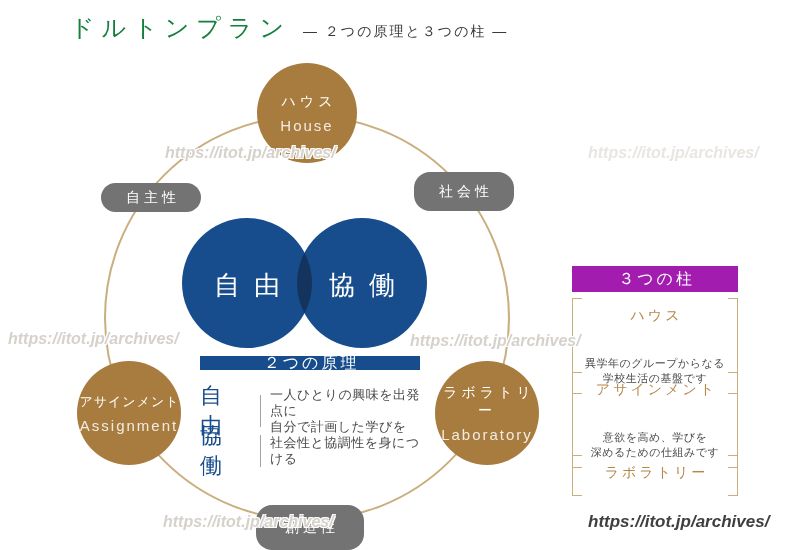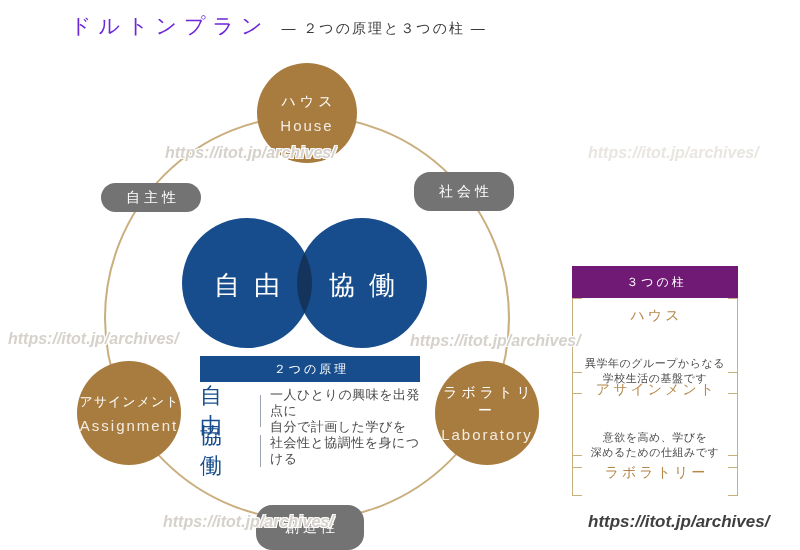--- a/index.html
+++ b/index.html
@@ -5,21 +5,21 @@
   * { margin:0; padding:0; box-sizing:border-box; }
   html,body { background:#ffffff; }
   body { font-family:"Liberation Sans","DejaVu Sans",sans-serif; }
   .canvas {
     position:relative; width:800px; height:550px; background:#ffffff;
     overflow:hidden; margin:0 auto;
   }
 
   
   .title-row { position:absolute; left:70px; top:12px; display:flex; align-items:baseline; }
-  .title-main { font-size:21px; letter-spacing:7px; color:#6d28d9; font-weight:500; }
+  .title-main { font-size:24px; letter-spacing:7px; color:#15803d; font-weight:500; }
   .title-sub  { font-size:14px; letter-spacing:2px; color:#3a3a3a; margin-left:12px; }
 
   
   .ring {
     position:absolute; left:104px; top:115px; width:406px; height:406px;
     border:2px solid #C9AE7E; border-radius:50%;
   }
 
   
   .node {
@@ -48,38 +48,38 @@
   .venn { position:absolute; left:182px; top:218px; }
   .venn-label {
     position:absolute; width:130px; text-align:center; color:#fff;
     font-size:26px; letter-spacing:14px; text-indent:14px; top:268px;
   }
   .venn-label-left  { left:182px; }
   .venn-label-right { left:297px; }
 
   
   .principles-header {
-    position:absolute; left:200px; top:356px; width:220px; height:26px;
-    background:#174D8C; color:#fff; font-size:12px; letter-spacing:3px; text-indent:3px;
+    position:absolute; left:200px; top:356px; width:220px; height:14px;
+    background:#174D8C; color:#fff; font-size:16px; letter-spacing:3px; text-indent:3px;
     display:flex; align-items:center; justify-content:center;
   }
   .principle-row { position:absolute; left:200px; width:225px; display:flex; align-items:center; }
   .principle-row-1 { top:381px; }
   .principle-row-2 { top:421px; }
   .principle-title {
     width:60px; font-size:22px; color:#174D8C; letter-spacing:9px;
     flex:0 0 60px;
   }
   .principle-divider { width:1px; height:32px; background:#9aa2ad; flex:0 0 1px; }
   .principle-desc { padding-left:9px; font-size:13px; line-height:16px; color:#4a4a4a; letter-spacing:.5px; }
 
   
   .pillars-header {
-    position:absolute; left:572px; top:266px; width:166px; height:32px;
-    background:#701a75; color:#fff; font-size:12px; letter-spacing:3px; text-indent:3px;
+    position:absolute; left:572px; top:266px; width:166px; height:26px;
+    background:#a21caf; color:#fff; font-size:16px; letter-spacing:3px; text-indent:3px;
     display:flex; align-items:center; justify-content:center;
   }
   .pillar-box {
     position:absolute; left:572px; width:166px; text-align:center; padding:9px 10px 8px;
   }
   .pillar-box::before, .pillar-box::after {
     content:""; position:absolute; top:0; bottom:0; width:9px;
     border-top:1px solid #C9AE7E; border-bottom:1px solid #C9AE7E;
   }
   .pillar-box::before { left:0;  border-left:1px solid #C9AE7E; }

